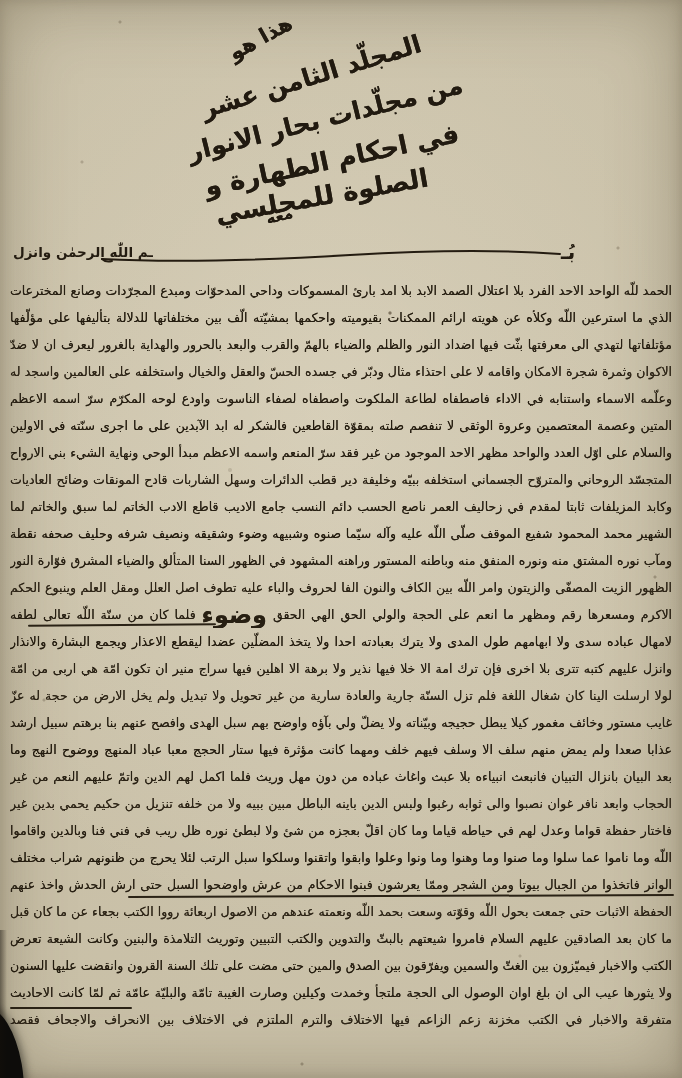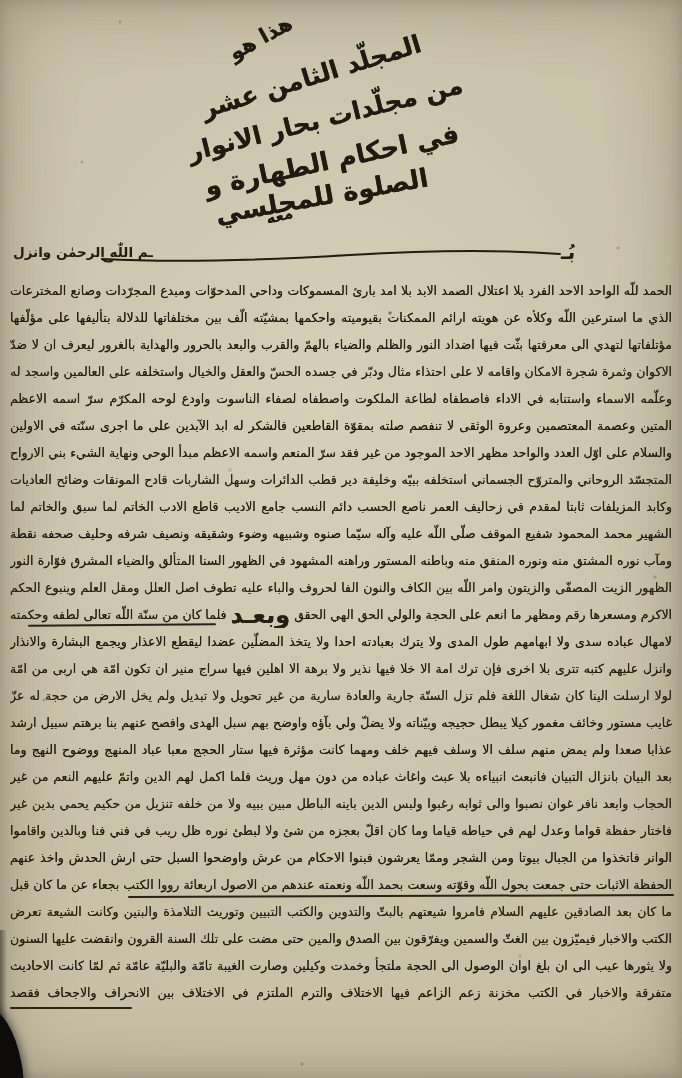--- a/index.html
+++ b/index.html
@@ -105,29 +105,30 @@
       <div class="bline">مؤتلفاتها لتهدي الى معرفتها بثّت فيها اضداد النور والظلم والضياء بالهمّ والقرب والبعد بالحرور والهداية بالغرور ليعرف ان لا ضدّ له ولا ندّ ولا</div>
       <div class="bline">الاكوان وثمرة شجرة الامكان واقامه لا على احتذاء مثال ودبّر في جسده الحسّ والعقل والخيال واستخلفه على العالمين واسجد له ملائكة المقرّبين</div>
       <div class="bline">وعلّمه الاسماء واستنابه في الاداء فاصطفاه لطاعة الملكوت واصطفاه لصفاء الناسوت واودع لوحه المكرّم سرّ اسمه الاعظم الاكرم وجعله حبله</div>
       <div class="bline">المتين وعصمة المعتصمين وعروة الوثقى لا تنفصم صلته بمقوّة القاطعين فالشكر له ابد الآبدين على ما اجرى سنّته في الاولين والآخرين والصلوة</div>
       <div class="bline">والسلام على اوّل العدد والواحد مظهر الاحد الموجود من غير فقد سرّ المنعم واسمه الاعظم مبدأ الوحي ونهاية الشيء بني الارواح ورسول الآ</div>
       <div class="bline">المتجسّد الروحاني والمتروّح الجسماني استخلفه ببيّه وخليفة دير قطب الدائرات وسهل الشاربات قادح المونقات وضائح العاديات فاتح المعضلات</div>
       <div class="bline">وكابد المزيلفات ثابتا لمقدم في زحاليف العمر ناصع الحسب دائم النسب جامع الاديب قاطع الادب الخاتم لما سبق والخاتم لما لحق ظهور العبيد</div>
       <div class="bline">الشهير محمد المحمود شفيع الموقف صلّى اللّه عليه وآله سيّما صنوه وشبيهه وضوء وشقيقه ونصيف شرفه وحليف صحفه نقطة بائه ومزاج طينه</div>
       <div class="bline">ومآب نوره المشتق منه ونوره المنفق منه وباطنه المستور وراهنه المشهود في الظهور السنا المتألق والضياء المشرق فوّارة النور وخوّارة</div>
       <div class="bline">الظهور الزيت المصفّى والزيتون وامر اللّه بين الكاف والنون الفا لحروف والباء عليه تطوف اصل العلل ومقل العلم وينبوع الحكم ومنبع</div>
-      <div class="bline"><span>الاكرم ومسعرها رقم ومظهر ما انعم على الحجة والولي الحق الهي الحقق</span> <span class="big-word">وبعـد</span> <span>فلما كان من سنّة اللّه تعالى لطفه وحكمته وعطفان</span></div>
+      <div class="bline"><span>الاكرم ومسعرها رقم ومظهر ما انعم على الحجة والولي الحق الهي الحقق</span> <span class="big-word">وضوء</span> <span>فلما كان من سنّة اللّه تعالى لطفه وحكمته وعطفان</span></div>
       <div class="bline">لامهال عباده سدى ولا ابهامهم طول المدى ولا يترك بعبادته احدا ولا يتخذ المضلّين عضدا ليقطع الاعذار ويجمع البشارة والانذار فارسل رسله تترى</div>
       <div class="bline">وانزل عليهم كتبه تترى بلا اخرى فإن ترك امة الا خلا فيها نذير ولا برهة الا اهلين فيها سراج منير ان تكون امّة هي اربى من امّة وان تقول طائفة</div>
       <div class="bline">لولا ارسلت الينا كان شغال اللغة فلم تزل السنّة جارية والعادة سارية من غير تحويل ولا تبديل ولم يخل الارض من حجة له عزّ وجلّ اما ظاهر مشهود</div>
       <div class="bline">غايب مستور وخائف مغمور كيلا يبطل حجيجه وبيّناته ولا يضلّ ولي بآؤه واوضح بهم سبل الهدى وافصح عنهم بنا برهتم سبيل ارشد او سلك بالمعزين</div>
       <div class="bline">عذابا صعدا ولم يمض منهم سلف الا وسلف فيهم خلف ومهما كانت مؤثرة فيها ستار الحجج معبا عباد المنهج ووضوح النهج وما كلّف قوما الا</div>
       <div class="bline">بعد البيان بانزال التبيان فانبعث انبياءه بلا عبث واغاث عباده من دون مهل وريث فلما اكمل لهم الدين واتمّ عليهم النعم من غير شين وغمّ</div>
       <div class="bline">الحجاب وابعد نافر غوان نصبوا والى ثوابه رغبوا ولبس الدين باينه الباطل مبين ببيه ولا من خلفه تنزيل من حكيم يحمي بدين غير عطيل من قديم ولا بدّ</div>
       <div class="bline">فاختار حفظة قواما وعدل لهم في حياطه قياما وما كان اقلّ بعجزه من شئ ولا لبطئ نوره ظل ريب في فني فنا وبالدين واقاموا ونا مواعيد جمنا</div>
+      <div class="bline">اللّه وما ناموا عما سلوا وما صنوا وما وهنوا وما ونوا وعلوا وابقوا واتقنوا وسلكوا سبل الرتب لئلا يحرج من ظنونهم شراب مختلف</div>
       <div class="bline">الوانر فاتخذوا من الجبال بيوتا ومن الشجر وممّا يعرشون فبنوا الاحكام من عرش واوضحوا السبل حتى ارش الحدش واخذ عنهم الرواة الثقات</div>
       <div class="bline">الحفظة الاثبات حتى جمعت بحول اللّه وقوّته وسعت بحمد اللّه ونعمته عندهم من الاصول اربعائة رووا الكتب بجعاء عن ما كان قبل الباقرين</div>
       <div class="bline">ما كان بعد الصادقين عليهم السلام فامروا شيعتهم بالبثّ والتدوين والكتب التبيين وتوريث التلامذة والبنين وكانت الشيعة تعرض عليهم</div>
       <div class="bline">الكتب والاخبار فيميّزون بين الغثّ والسمين ويفرّقون بين الصدق والمين حتى مضت على تلك السنة القرون وانقضت عليها السنون لا بين بهان</div>
       <div class="bline">ولا يثورها عيب الى ان بلغ اوان الوصول الى الحجة ملتجأ وخمدت وكيلين وصارت الغيبة تامّة والبليّة عامّة ثم لمّا كانت الاحاديث في الاصول</div>
       <div class="bline">متفرقة والاخبار في الكتب مخزنة زعم الزاعم فيها الاختلاف والترم الملتزم في الاختلاف بين الانحراف والاجحاف فقصد</div>
     </div>
 
   <div class="rule rule-over-bad"></div>
   <div class="rule rule-underline"></div>

